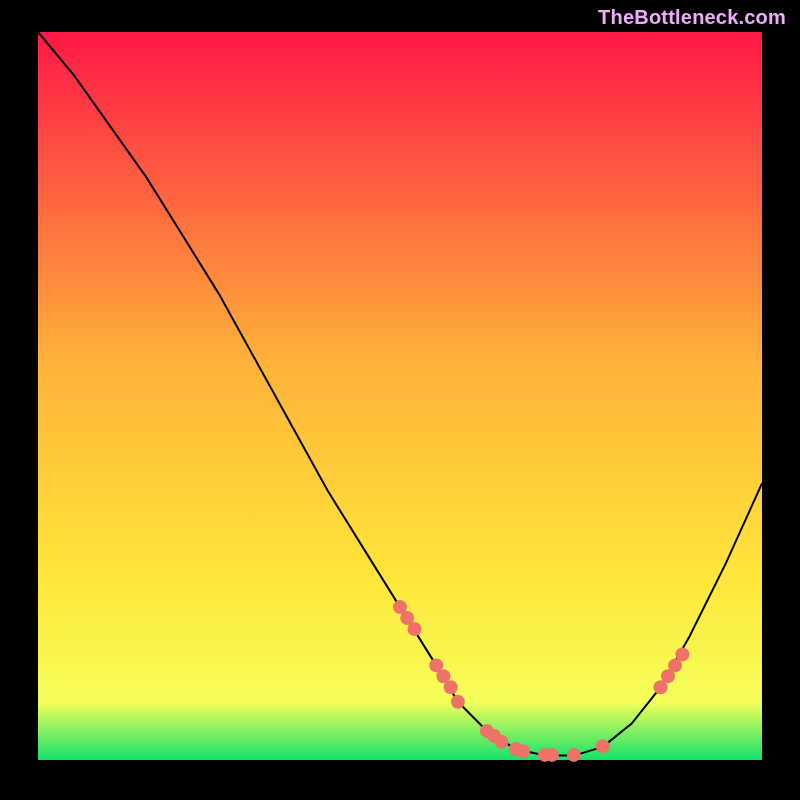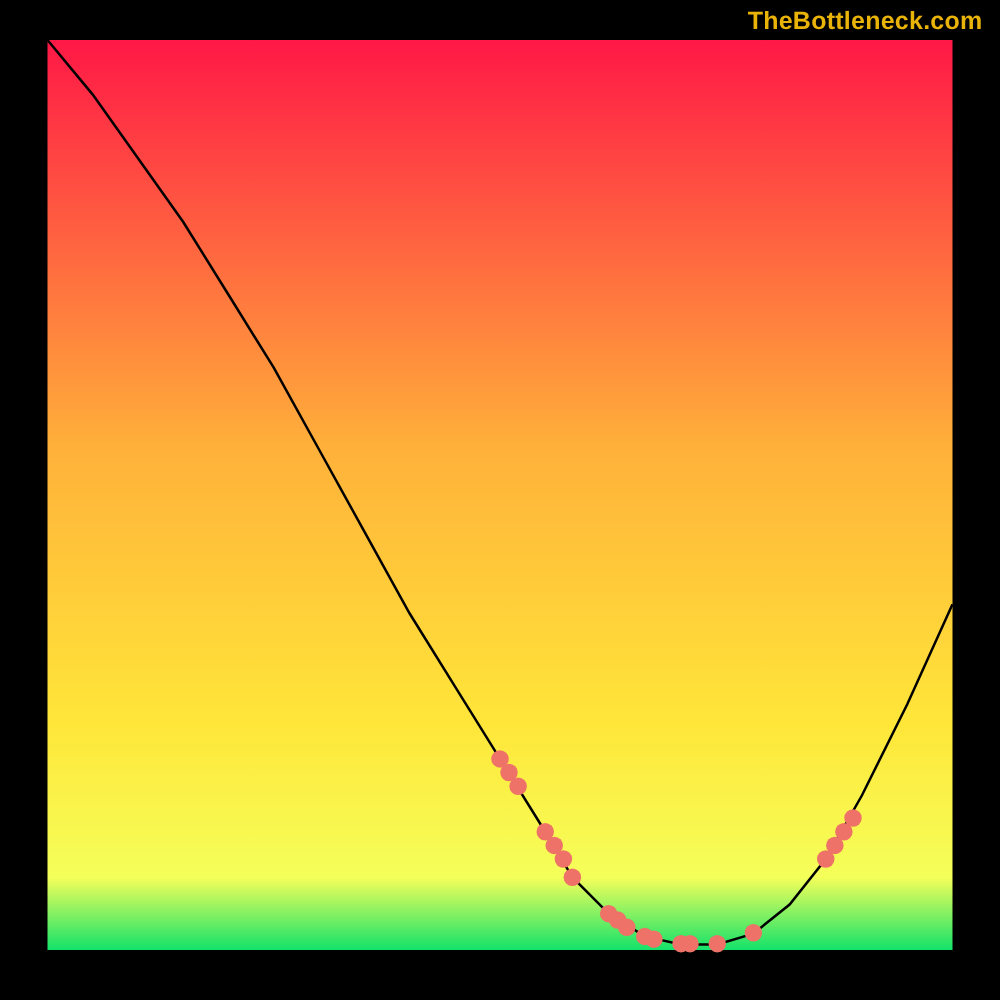--- a/index.html
+++ b/index.html
@@ -13,21 +13,21 @@
   }
   .stage {
     position: relative;
     width: 800px;
     height: 800px;
   }
   .watermark {
     position: absolute;
     top: 6px;
     right: 14px;
-    color: #eab308;
+    color: #f0abfc;
     font-size: 20px;
     font-weight: 600;
     letter-spacing: 0.2px;
     user-select: none;
   }
   svg {
     display: block;
     position: absolute;
     top: 0;
     left: 0;

